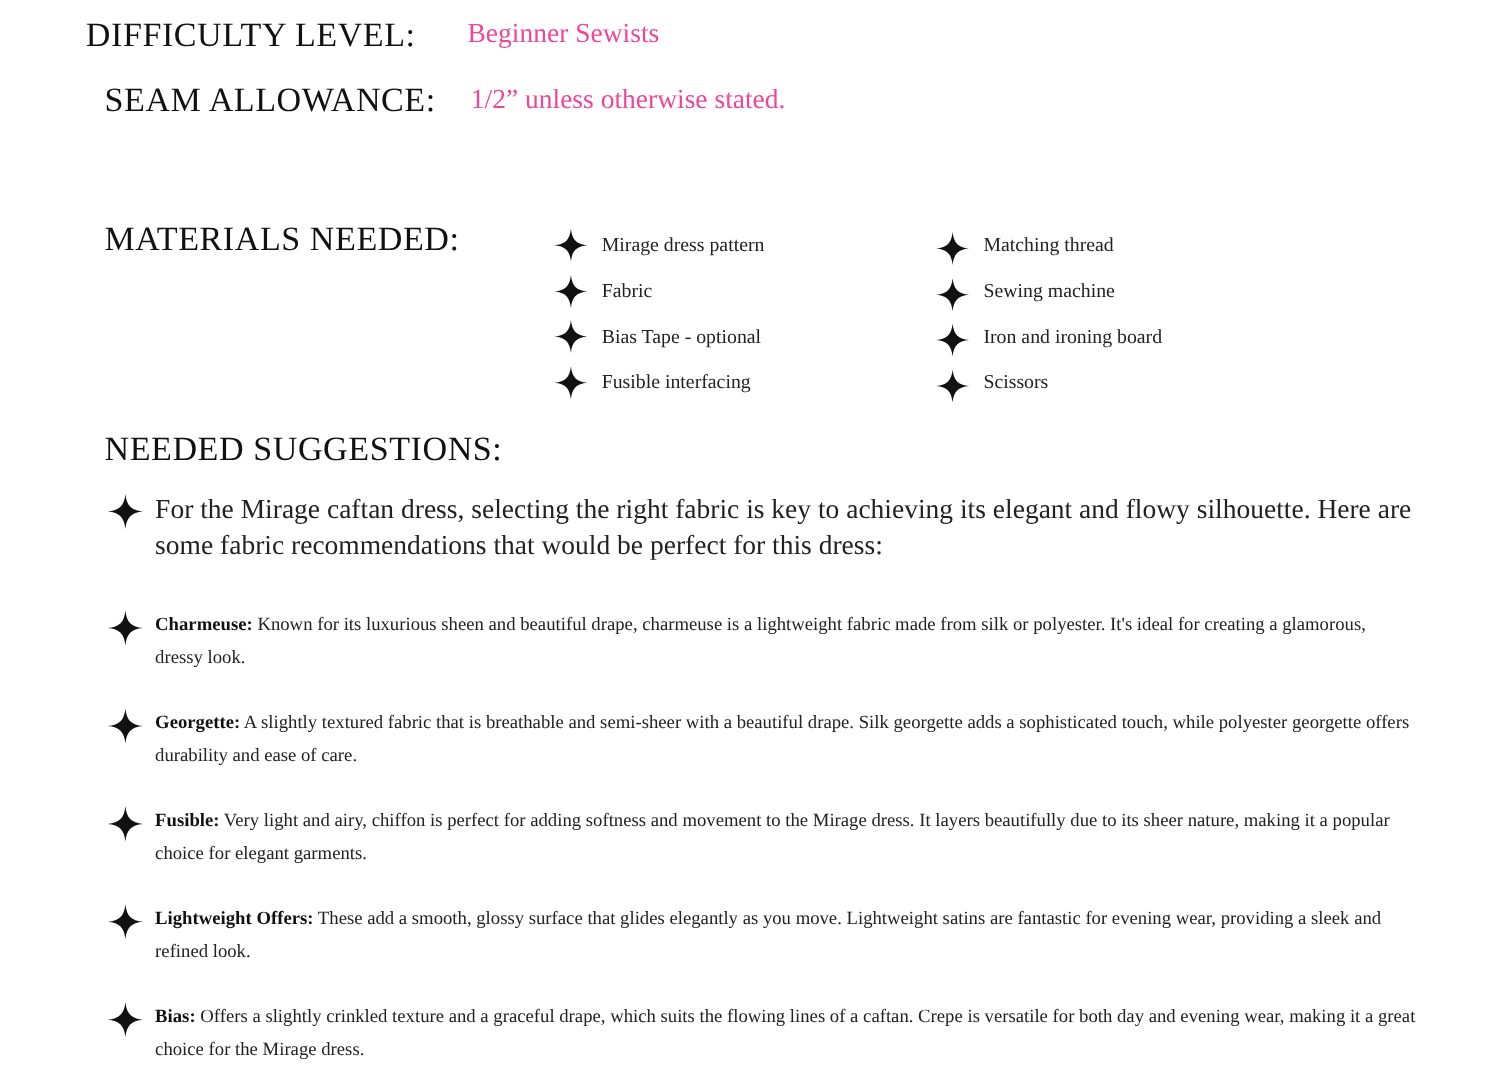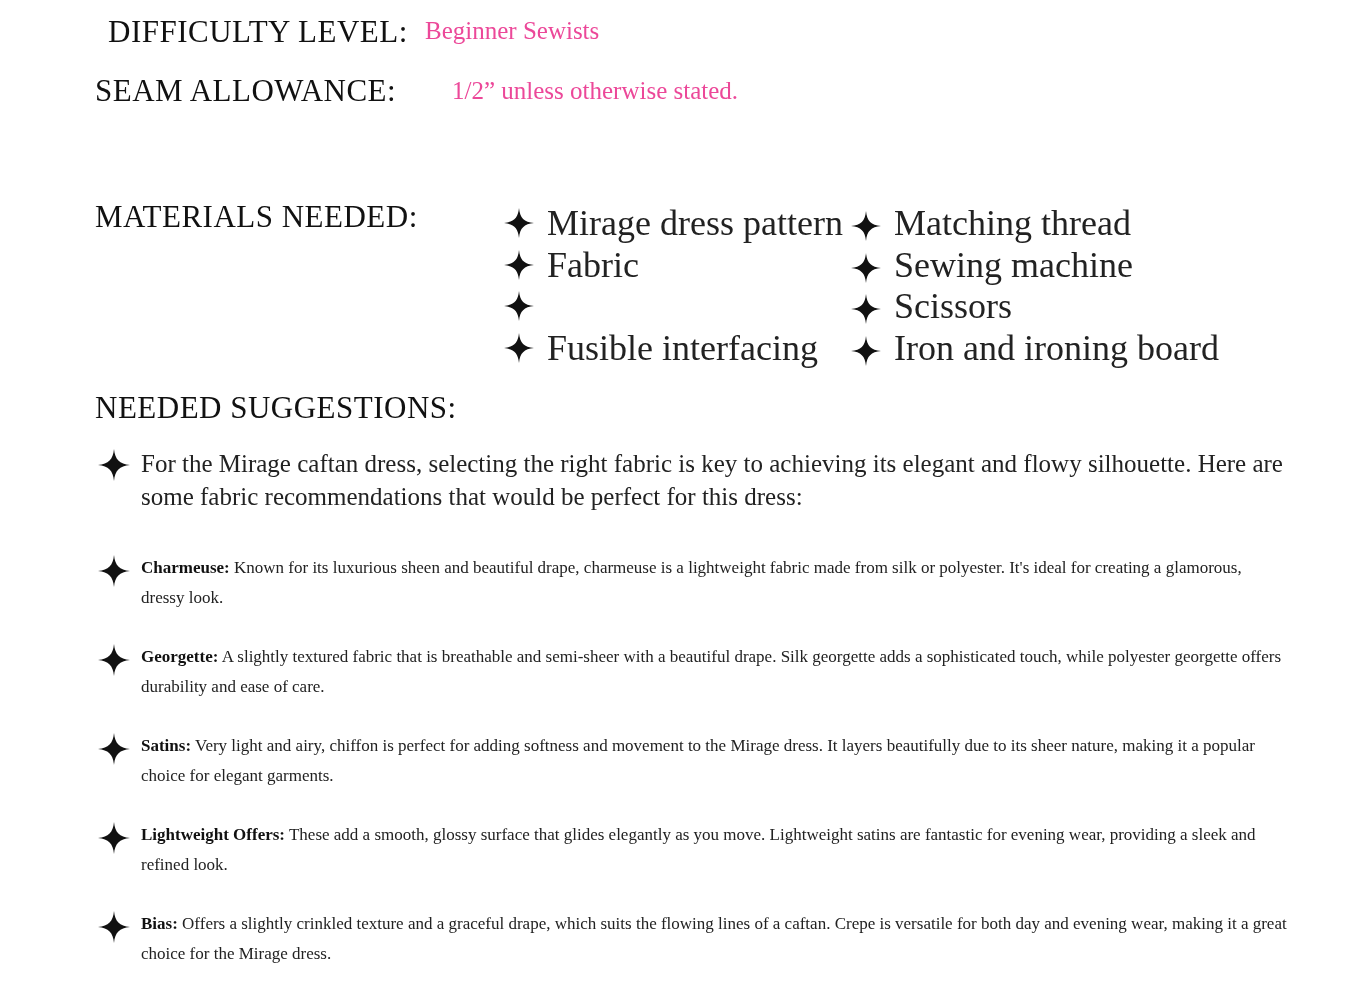--- a/index.html
+++ b/index.html
@@ -22,39 +22,39 @@
       letter-spacing: 0.5px;
       color: #111;
       white-space: nowrap;
     }
     .label-val {
       font-size: 25px;
       color: #ec4899;
       white-space: nowrap;
     }
 
-    #difficulty-label { left: 108px; top: 14px; text-align: center; }
+    #difficulty-label { left: 78px; top: 14px; text-align: center; }
     #difficulty-value { left: 425px; top: 17px; }
     #seam-label { left: 95px; top: 73px; }
-    #seam-value { left: 452px; top: 77px; }
+    #seam-value { left: 428px; top: 77px; }
 
     #materials-label { left: 95px; top: 199px; }
     #fabric-label { left: 95px; top: 390px; }
 
     .mat-col {
       position: absolute;
       top: 202px;
     }
     #mat-col-1 { left: 504px; }
     #mat-col-2 { left: 851px; }
     .mat-item {
       height: 41.7px;
       display: flex;
       align-items: center;
-      font-size: 36px;
+      font-size: 18px;
       color: #222;
       white-space: nowrap;
     }
     .star {
       width: 30px;
       height: 30px;
       flex: 0 0 30px;
       margin-right: 13px;
       display: inline-block;
     }
@@ -115,20 +115,21 @@
         </svg>
       </span>
     <span>Fabric</span>
   </div>
   <div class="mat-item">
     <span class="star">
         <svg viewBox="0 0 30 30">
           <path d="M15 0 C16 10 20 14 30 15 C20 16 16 20 15 30 C14 20 10 16 0 15 C10 14 14 10 15 0 Z" fill="#111"></path>
         </svg>
       </span>
+    <span>Bias Tape - optional</span>
   </div>
   <div class="mat-item">
     <span class="star">
         <svg viewBox="0 0 30 30">
           <path d="M15 0 C16 10 20 14 30 15 C20 16 16 20 15 30 C14 20 10 16 0 15 C10 14 14 10 15 0 Z" fill="#111"></path>
         </svg>
       </span>
     <span>Fusible interfacing</span>
   </div>
 </div>
@@ -149,29 +150,29 @@
         </svg>
       </span>
     <span>Sewing machine</span>
   </div>
   <div class="mat-item">
     <span class="star">
         <svg viewBox="0 0 30 30">
           <path d="M15 0 C16 10 20 14 30 15 C20 16 16 20 15 30 C14 20 10 16 0 15 C10 14 14 10 15 0 Z" fill="#111"></path>
         </svg>
       </span>
+    <span>Iron and ironing board</span>
+  </div>
+  <div class="mat-item">
+    <span class="star">
+        <svg viewBox="0 0 30 30">
+          <path d="M15 0 C16 10 20 14 30 15 C20 16 16 20 15 30 C14 20 10 16 0 15 C10 14 14 10 15 0 Z" fill="#111"></path>
+        </svg>
+      </span>
     <span>Scissors</span>
-  </div>
-  <div class="mat-item">
-    <span class="star">
-        <svg viewBox="0 0 30 30">
-          <path d="M15 0 C16 10 20 14 30 15 C20 16 16 20 15 30 C14 20 10 16 0 15 C10 14 14 10 15 0 Z" fill="#111"></path>
-        </svg>
-      </span>
-    <span>Iron and ironing board</span>
   </div>
 </div>
 
 <div id="fabric-label" class="abs label">NEEDED SUGGESTIONS:</div>
 
 <div class="fab-list">
   <div class="fab-item intro">
     <span class="star">
         <svg viewBox="0 0 30 30">
           <path d="M15 0 C16 10 20 14 30 15 C20 16 16 20 15 30 C14 20 10 16 0 15 C10 14 14 10 15 0 Z" fill="#111"></path>
@@ -197,21 +198,21 @@
       </span>
     <b>Georgette:</b><span> A slightly textured fabric that is breathable and semi-sheer with a beautiful drape. Silk georgette adds a sophisticated touch, while polyester georgette offers durability and ease of care.</span>
   </div>
 
   <div class="fab-item">
     <span class="star">
         <svg viewBox="0 0 30 30">
           <path d="M15 0 C16 10 20 14 30 15 C20 16 16 20 15 30 C14 20 10 16 0 15 C10 14 14 10 15 0 Z" fill="#111"></path>
         </svg>
       </span>
-    <b>Satins:</b><span> Very light and airy, chiffon is perfect for adding softness and movement to the Mirage dress. It layers beautifully due to its sheer nature, making it a popular choice for elegant garments.</span>
+    <b>Fusible:</b><span> Very light and airy, chiffon is perfect for adding softness and movement to the Mirage dress. It layers beautifully due to its sheer nature, making it a popular choice for elegant garments.</span>
   </div>
 
   <div class="fab-item">
     <span class="star">
         <svg viewBox="0 0 30 30">
           <path d="M15 0 C16 10 20 14 30 15 C20 16 16 20 15 30 C14 20 10 16 0 15 C10 14 14 10 15 0 Z" fill="#111"></path>
         </svg>
       </span>
     <b>Lightweight Offers:</b><span> These add a smooth, glossy surface that glides elegantly as you move. Lightweight satins are fantastic for evening wear, providing a sleek and refined look.</span>
   </div>

